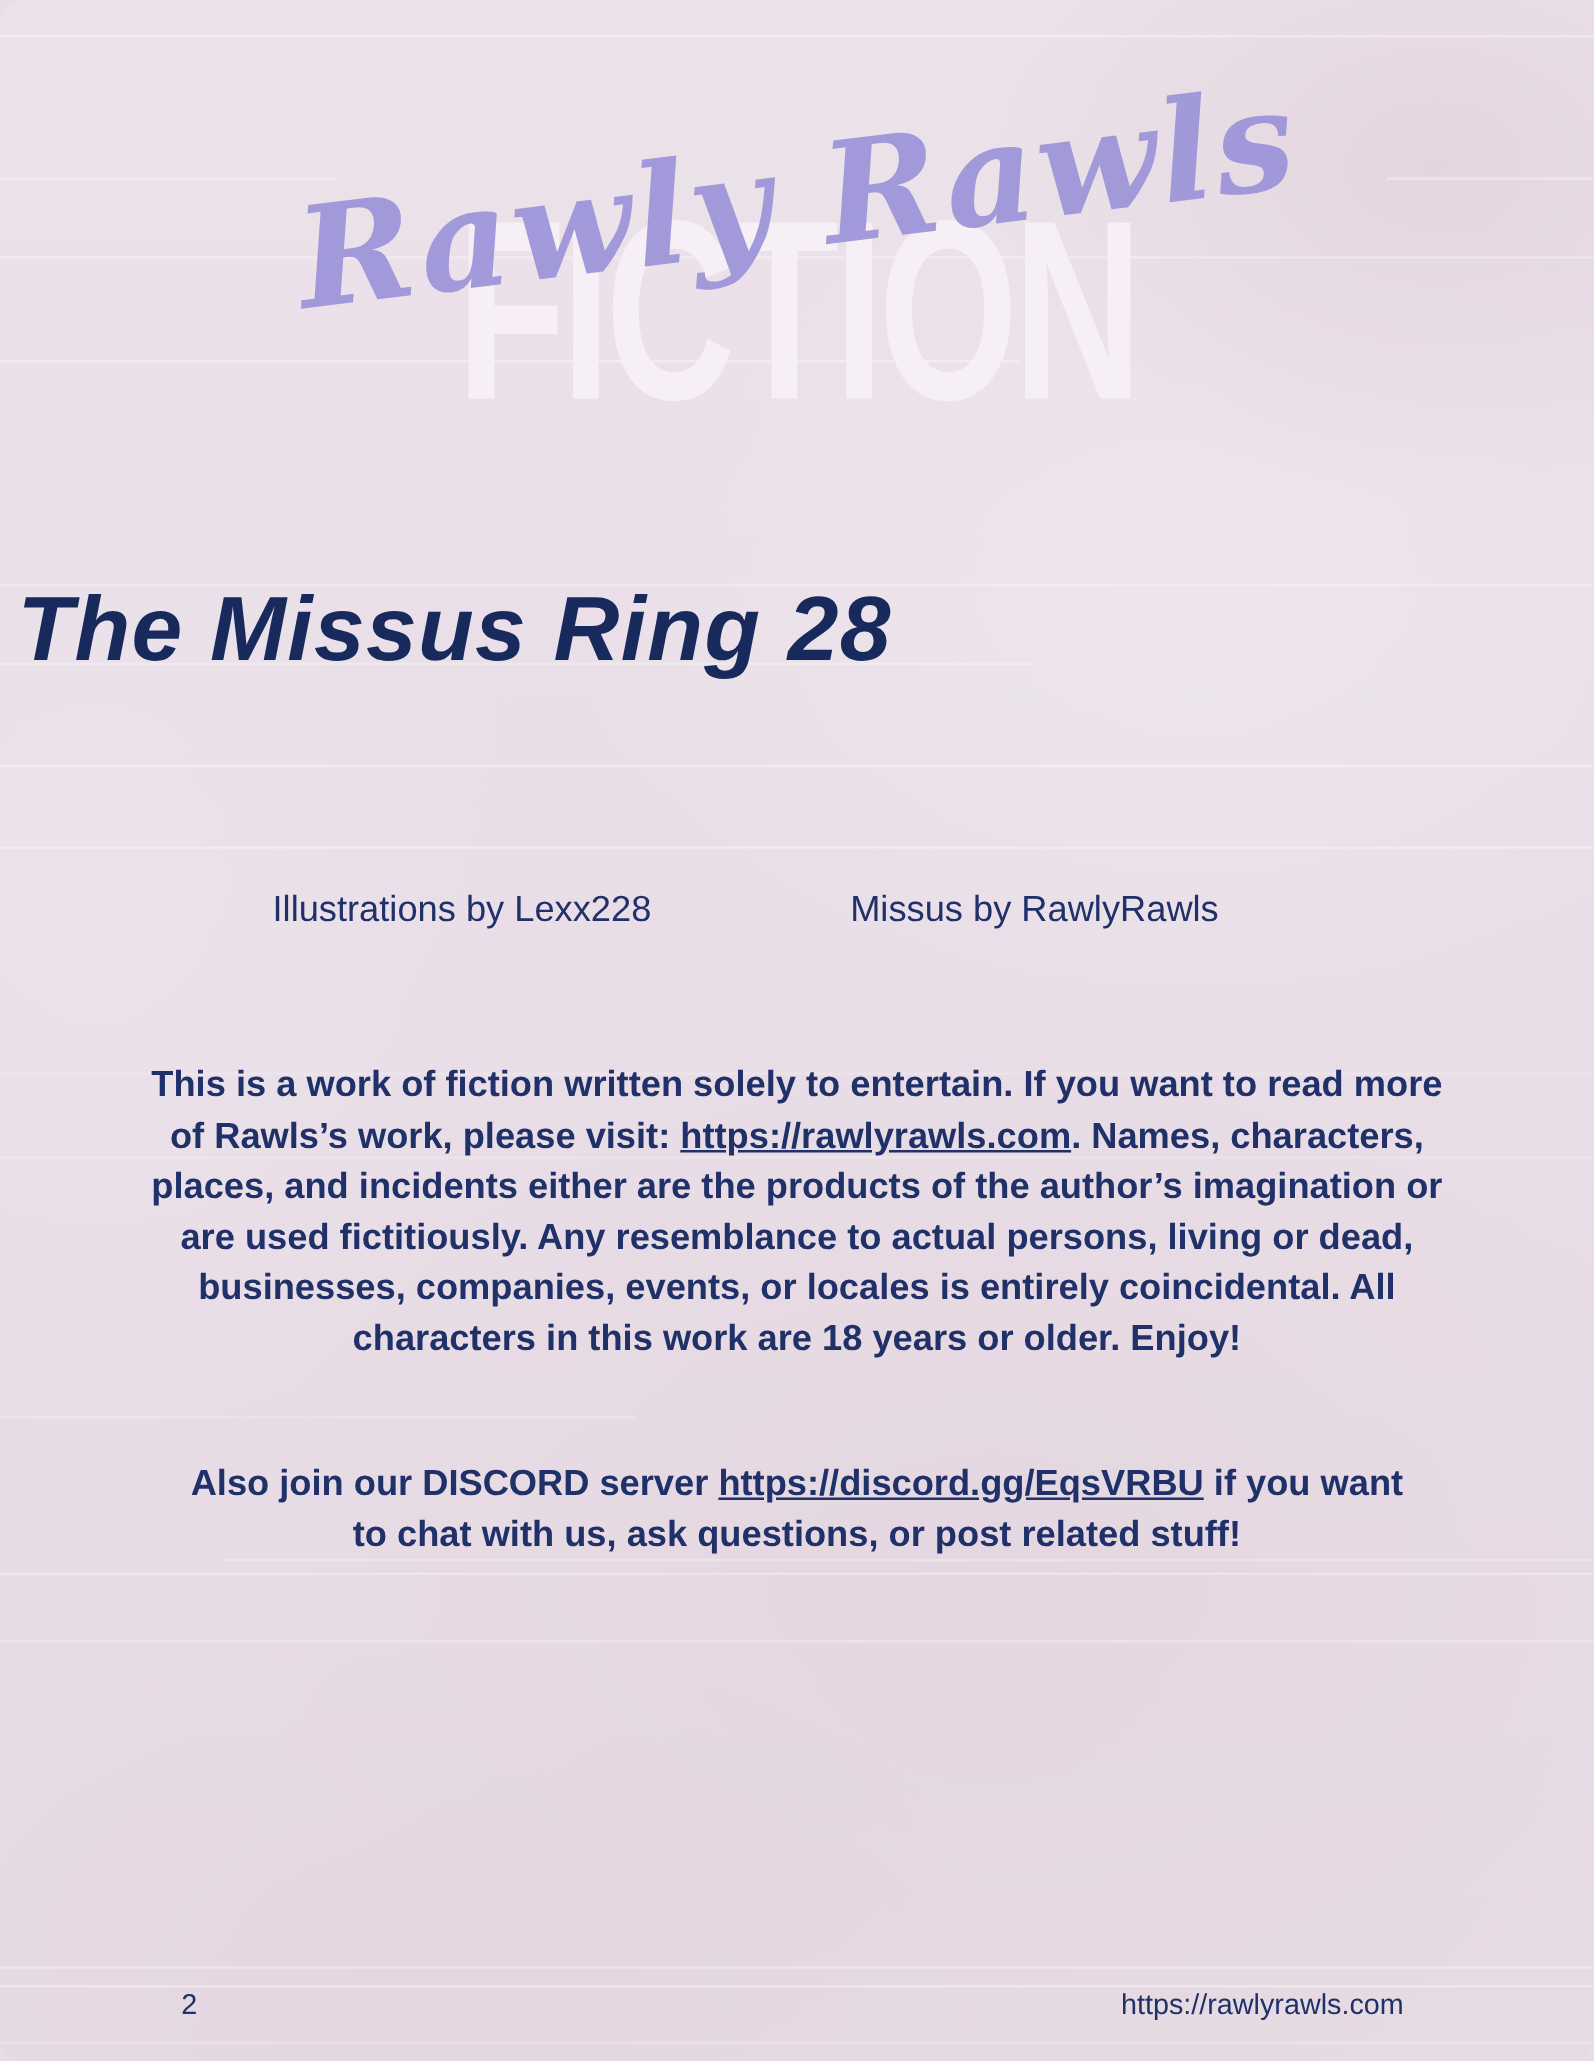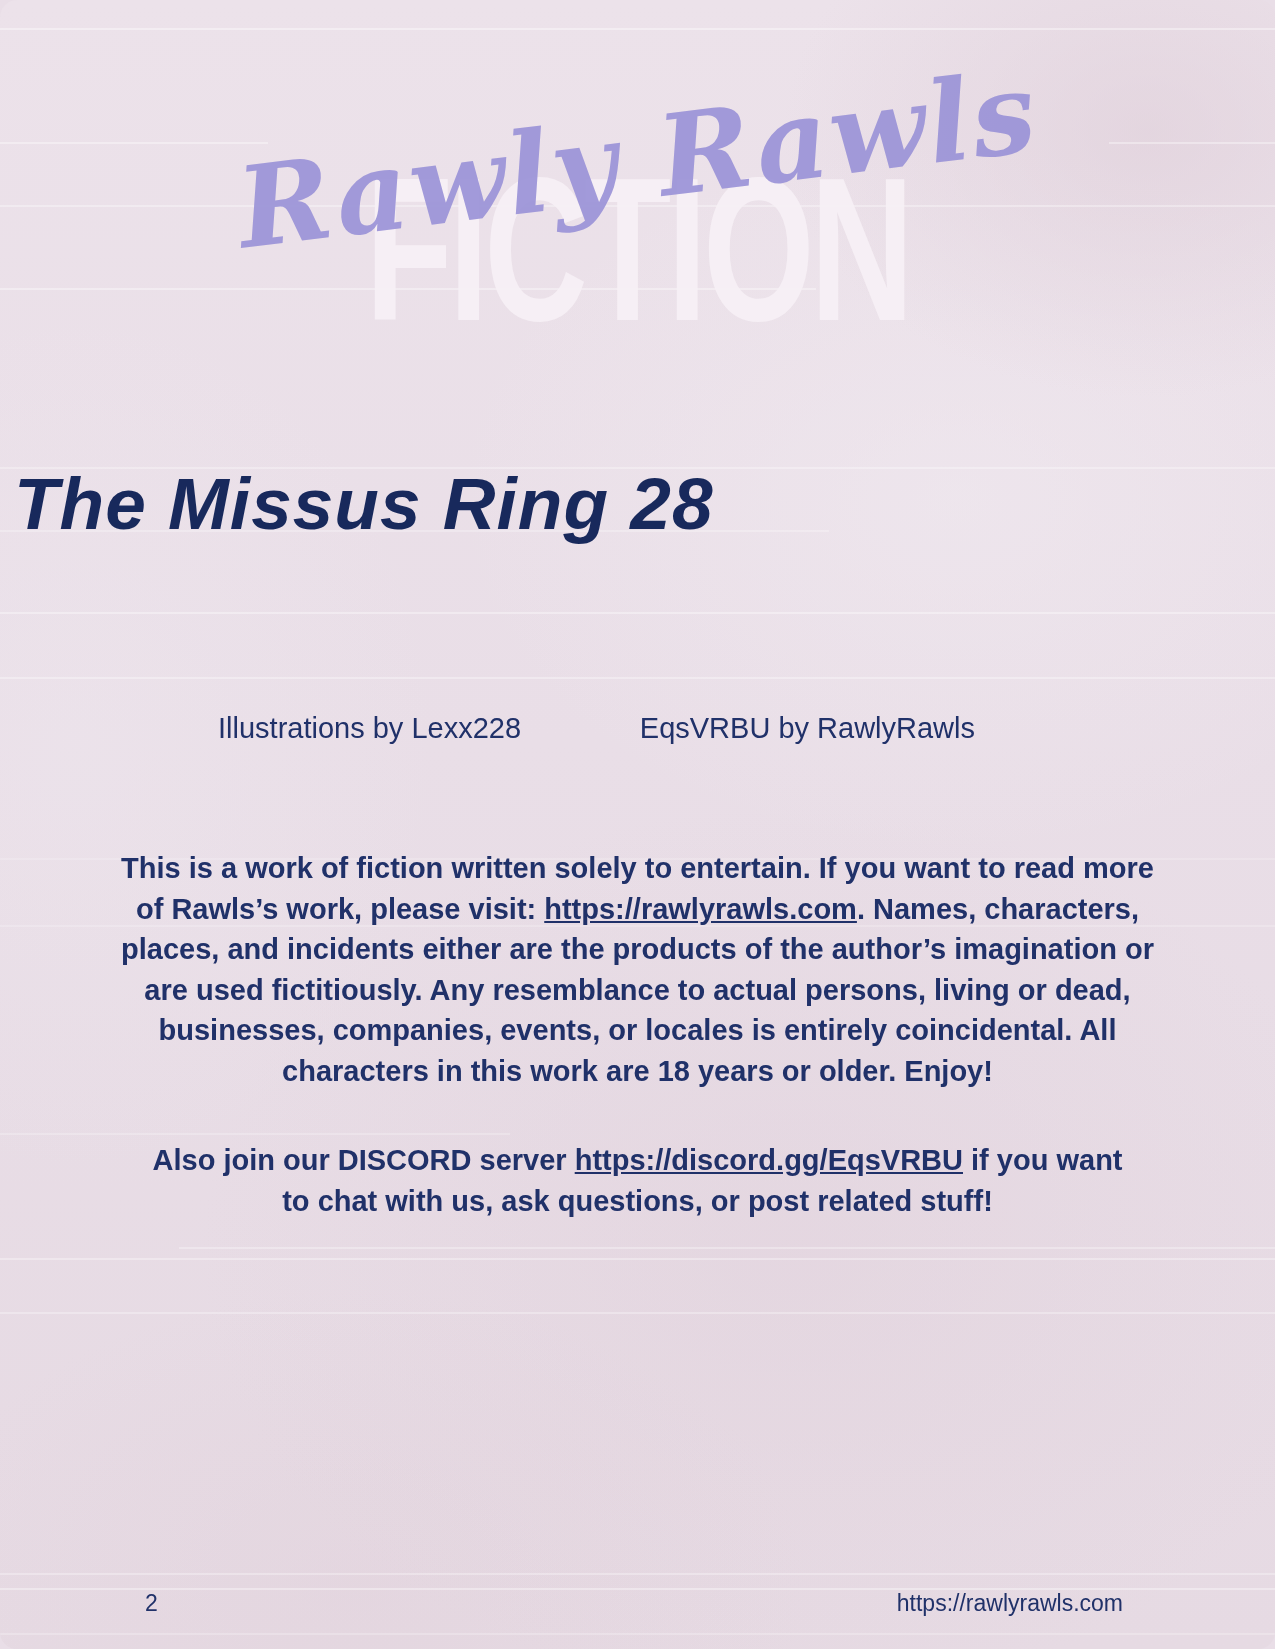--- a/index.html
+++ b/index.html
@@ -55,21 +55,21 @@
   .byline .writ{margin-right:150px;}
   .para{
     position:absolute;left:0;right:0;margin:0 auto;
     text-align:center;
     font-size:29px;line-height:40.5px;
     color:#203169;
     font-weight:bold;
   }
   .para a{color:#203169;text-decoration:underline;cursor:pointer;}
   .disclaimer{top:848px;width:1040px;}
-  .discord{top:1140px;width:1000px;}
+  .discord{top:1167px;width:1000px;}
   .footer{
     position:absolute;top:1590px;left:145px;right:152px;
     display:flex;justify-content:space-between;align-items:flex-start;
     font-size:23px;color:#203169;
   }
   .footer a{color:#203169;text-decoration:none;cursor:pointer;}
 </style>
 </head>
 <body>
 
@@ -96,21 +96,21 @@
 
   <div class="logo">
     <div class="logo-word">FICTION</div>
     <div class="logo-script">Rawly Rawls</div>
   </div>
 
   <h1 class="title">The Missus Ring 28</h1>
 
   <div class="byline">
     <span class="illus">Illustrations by Lexx228</span>
-    <span class="writ">EqsVRBU by RawlyRawls</span>
+    <span class="writ">Missus by RawlyRawls</span>
   </div>
 
   <p class="para disclaimer"><span>This is a work of fiction written solely to entertain. If you want to read more of Rawls’s work, please visit: </span><a>https://rawlyrawls.com</a><span>. Names, characters, places, and incidents either are the products of the author’s imagination or are used fictitiously. Any resemblance to actual persons, living or dead, businesses, companies, events, or locales is entirely coincidental. All characters in this work are 18 years or older. Enjoy!</span></p>
 
   <p class="para discord"><span>Also join our DISCORD server </span><a>https://discord.gg/EqsVRBU</a><span> if you want to chat with us, ask questions, or post related stuff!</span></p>
 
   <div class="footer">
     <span>2</span>
     <a>https://rawlyrawls.com</a>
   </div>

